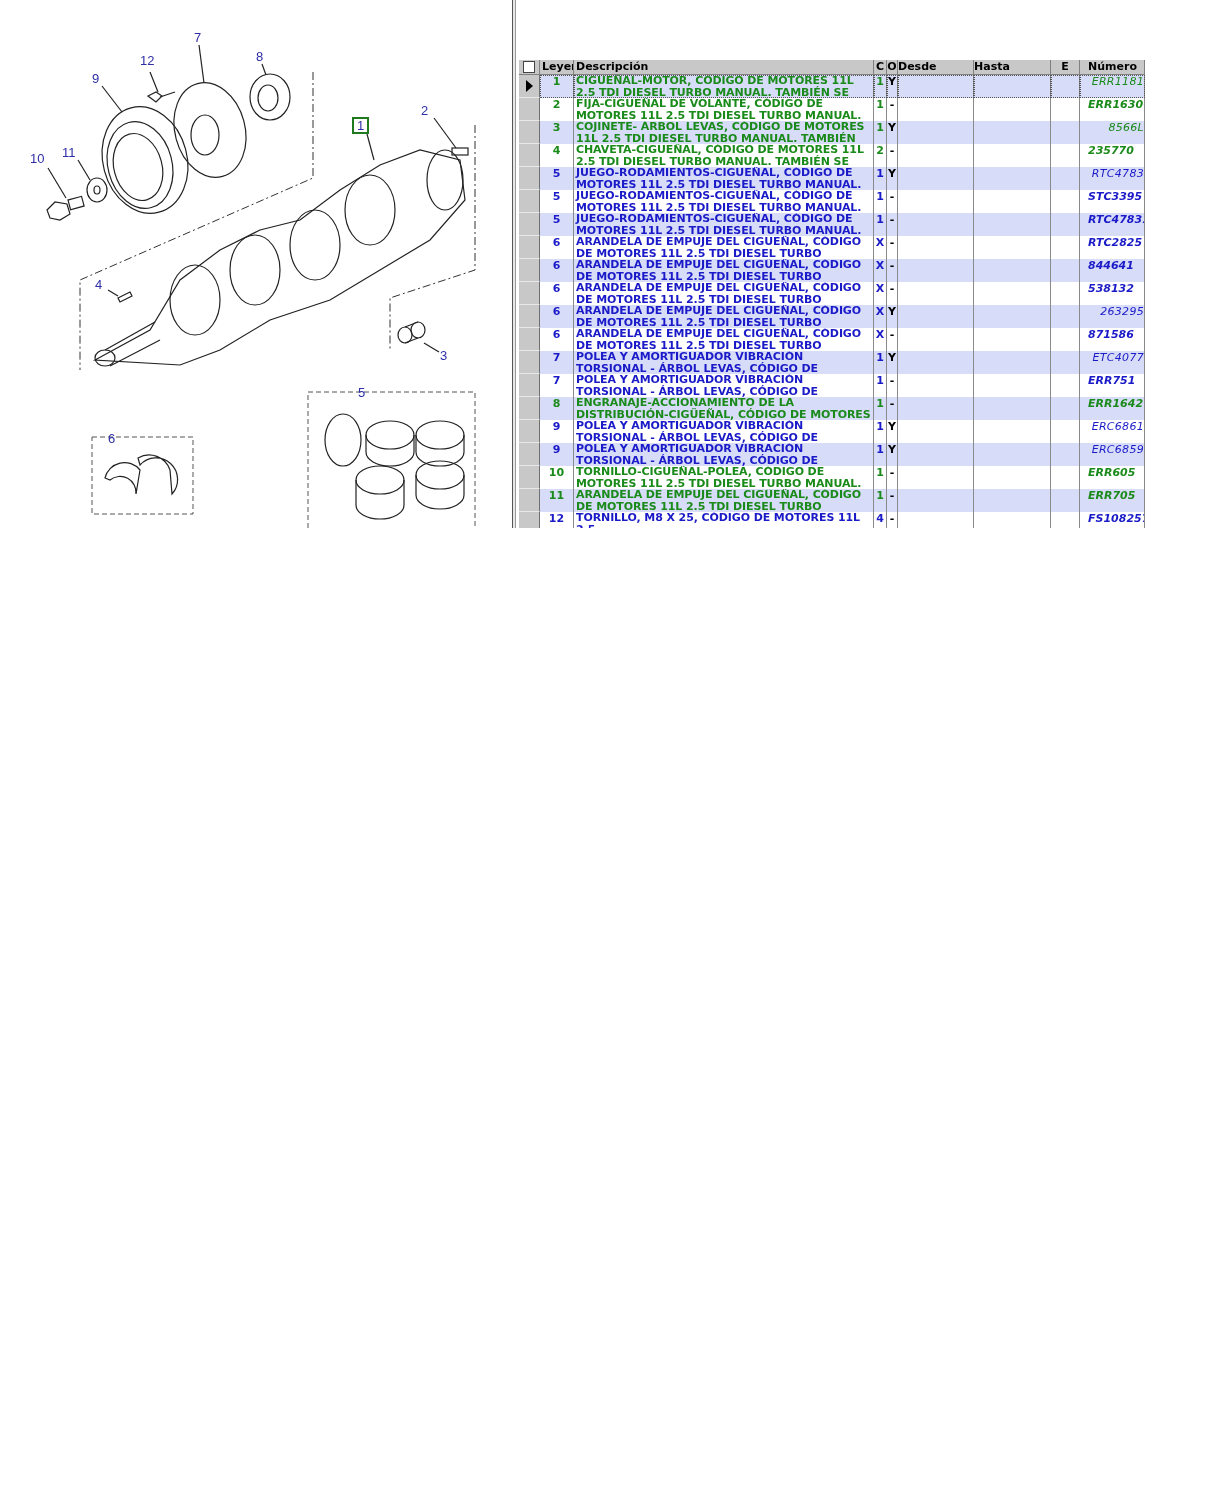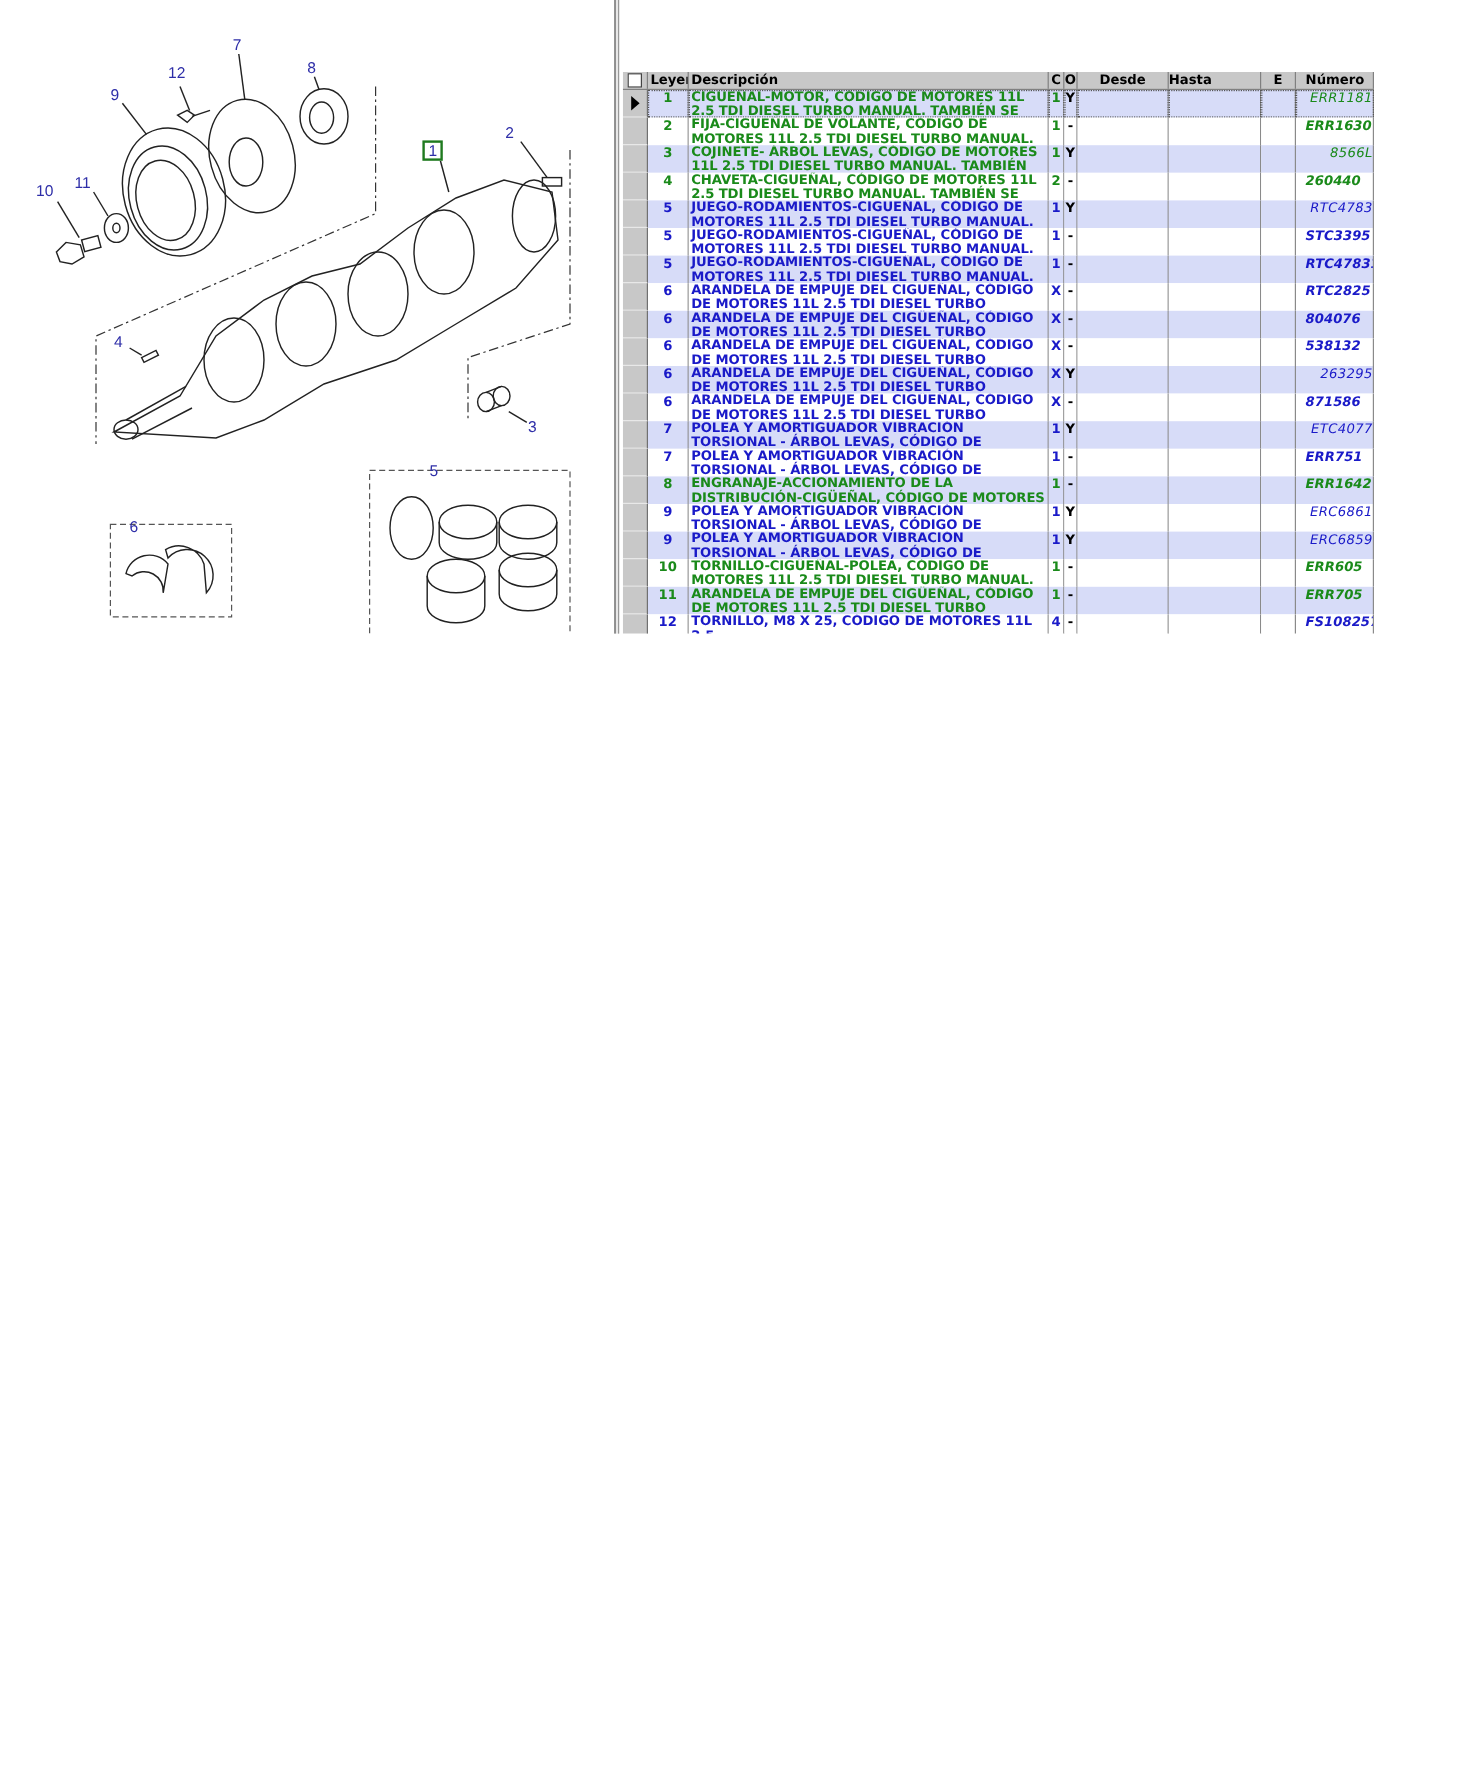--- a/index.html
+++ b/index.html
@@ -16,21 +16,21 @@
 
     
     #grid { position: absolute; left: 519px; top: 60px; width: 626px; height: 468px; overflow: hidden; font-family: "DejaVu Sans", sans-serif; font-size: 11px; font-weight: bold; }
     .hdr { position: absolute; left: 0; top: 0; height: 14px; width: 626px; background: #c8c8c8; border-bottom: 1px solid #808080; display: flex; }
     .hdr > div { height: 14px; line-height: 14px; border-right: 1px solid #808080; color: #000; font-size: 11px; box-sizing: border-box; overflow: hidden; white-space: nowrap; }
     .c-sel { width: 21px; }
     .c-lev { width: 34px; text-align: left; padding-left: 2px; }
     .c-desc { width: 300px; padding-left: 2px; }
     .c-c { width: 13px; text-align: center; }
     .c-o { width: 11px; text-align: center; }
-    .c-desde { width: 76px; text-align: center; }
+    .c-desde { width: 76px; text-align: left; }
     .c-hasta { width: 77px; text-align: left; }
     .c-e { width: 29px; text-align: center; }
     .c-num { width: 65px; padding-left: 8px; }
     .hdr .c-sel { display: flex; align-items: center; justify-content: center; }
     .chk { width: 10px; height: 10px; background: #fff; border: 1px solid #444; }
 
     .rows { position: absolute; left: 0; top: 15px; width: 626px; }
     .row { display: flex; height: 23px; box-sizing: border-box; }
     .row > div { height: 23px; box-sizing: border-box; border-right: 1px solid #8a8a8a; overflow: hidden; }
     .row .c-sel { background: #c8c8c8; border-right: 1px solid #707070; border-bottom: 1px solid #e8e8e8; display: flex; align-items: center; justify-content: center; }
@@ -194,21 +194,21 @@
       </div>
       <div class="row">
         <div class="c-sel"></div>
         <div class="c-lev green">4</div>
         <div class="c-desc green">CHAVETA-CIGUEÑAL, CÓDIGO DE MOTORES 11L 2.5 TDI DIESEL TURBO MANUAL. TAMBIÉN SE</div>
         <div class="c-c green">2</div>
         <div class="c-o">-</div>
         <div class="c-desde"></div>
         <div class="c-hasta"></div>
         <div class="c-e"></div>
-        <div class="c-num green">260440</div>
+        <div class="c-num green">235770</div>
       </div>
       <div class="row alt">
         <div class="c-sel"></div>
         <div class="c-lev blue">5</div>
         <div class="c-desc blue">JUEGO-RODAMIENTOS-CIGUEÑAL, CÓDIGO DE MOTORES 11L 2.5 TDI DIESEL TURBO MANUAL.</div>
         <div class="c-c blue">1</div>
         <div class="c-o">Y</div>
         <div class="c-desde"></div>
         <div class="c-hasta"></div>
         <div class="c-e"></div>
@@ -249,21 +249,21 @@
       </div>
       <div class="row alt">
         <div class="c-sel"></div>
         <div class="c-lev blue">6</div>
         <div class="c-desc blue">ARANDELA DE EMPUJE DEL CIGÜEÑAL, CÓDIGO DE MOTORES 11L 2.5 TDI DIESEL TURBO MANUAL.</div>
         <div class="c-c blue">X</div>
         <div class="c-o">-</div>
         <div class="c-desde"></div>
         <div class="c-hasta"></div>
         <div class="c-e"></div>
-        <div class="c-num blue">804076</div>
+        <div class="c-num blue">844641</div>
       </div>
       <div class="row">
         <div class="c-sel"></div>
         <div class="c-lev blue">6</div>
         <div class="c-desc blue">ARANDELA DE EMPUJE DEL CIGÜEÑAL, CÓDIGO DE MOTORES 11L 2.5 TDI DIESEL TURBO MANUAL.</div>
         <div class="c-c blue">X</div>
         <div class="c-o">-</div>
         <div class="c-desde"></div>
         <div class="c-hasta"></div>
         <div class="c-e"></div>

